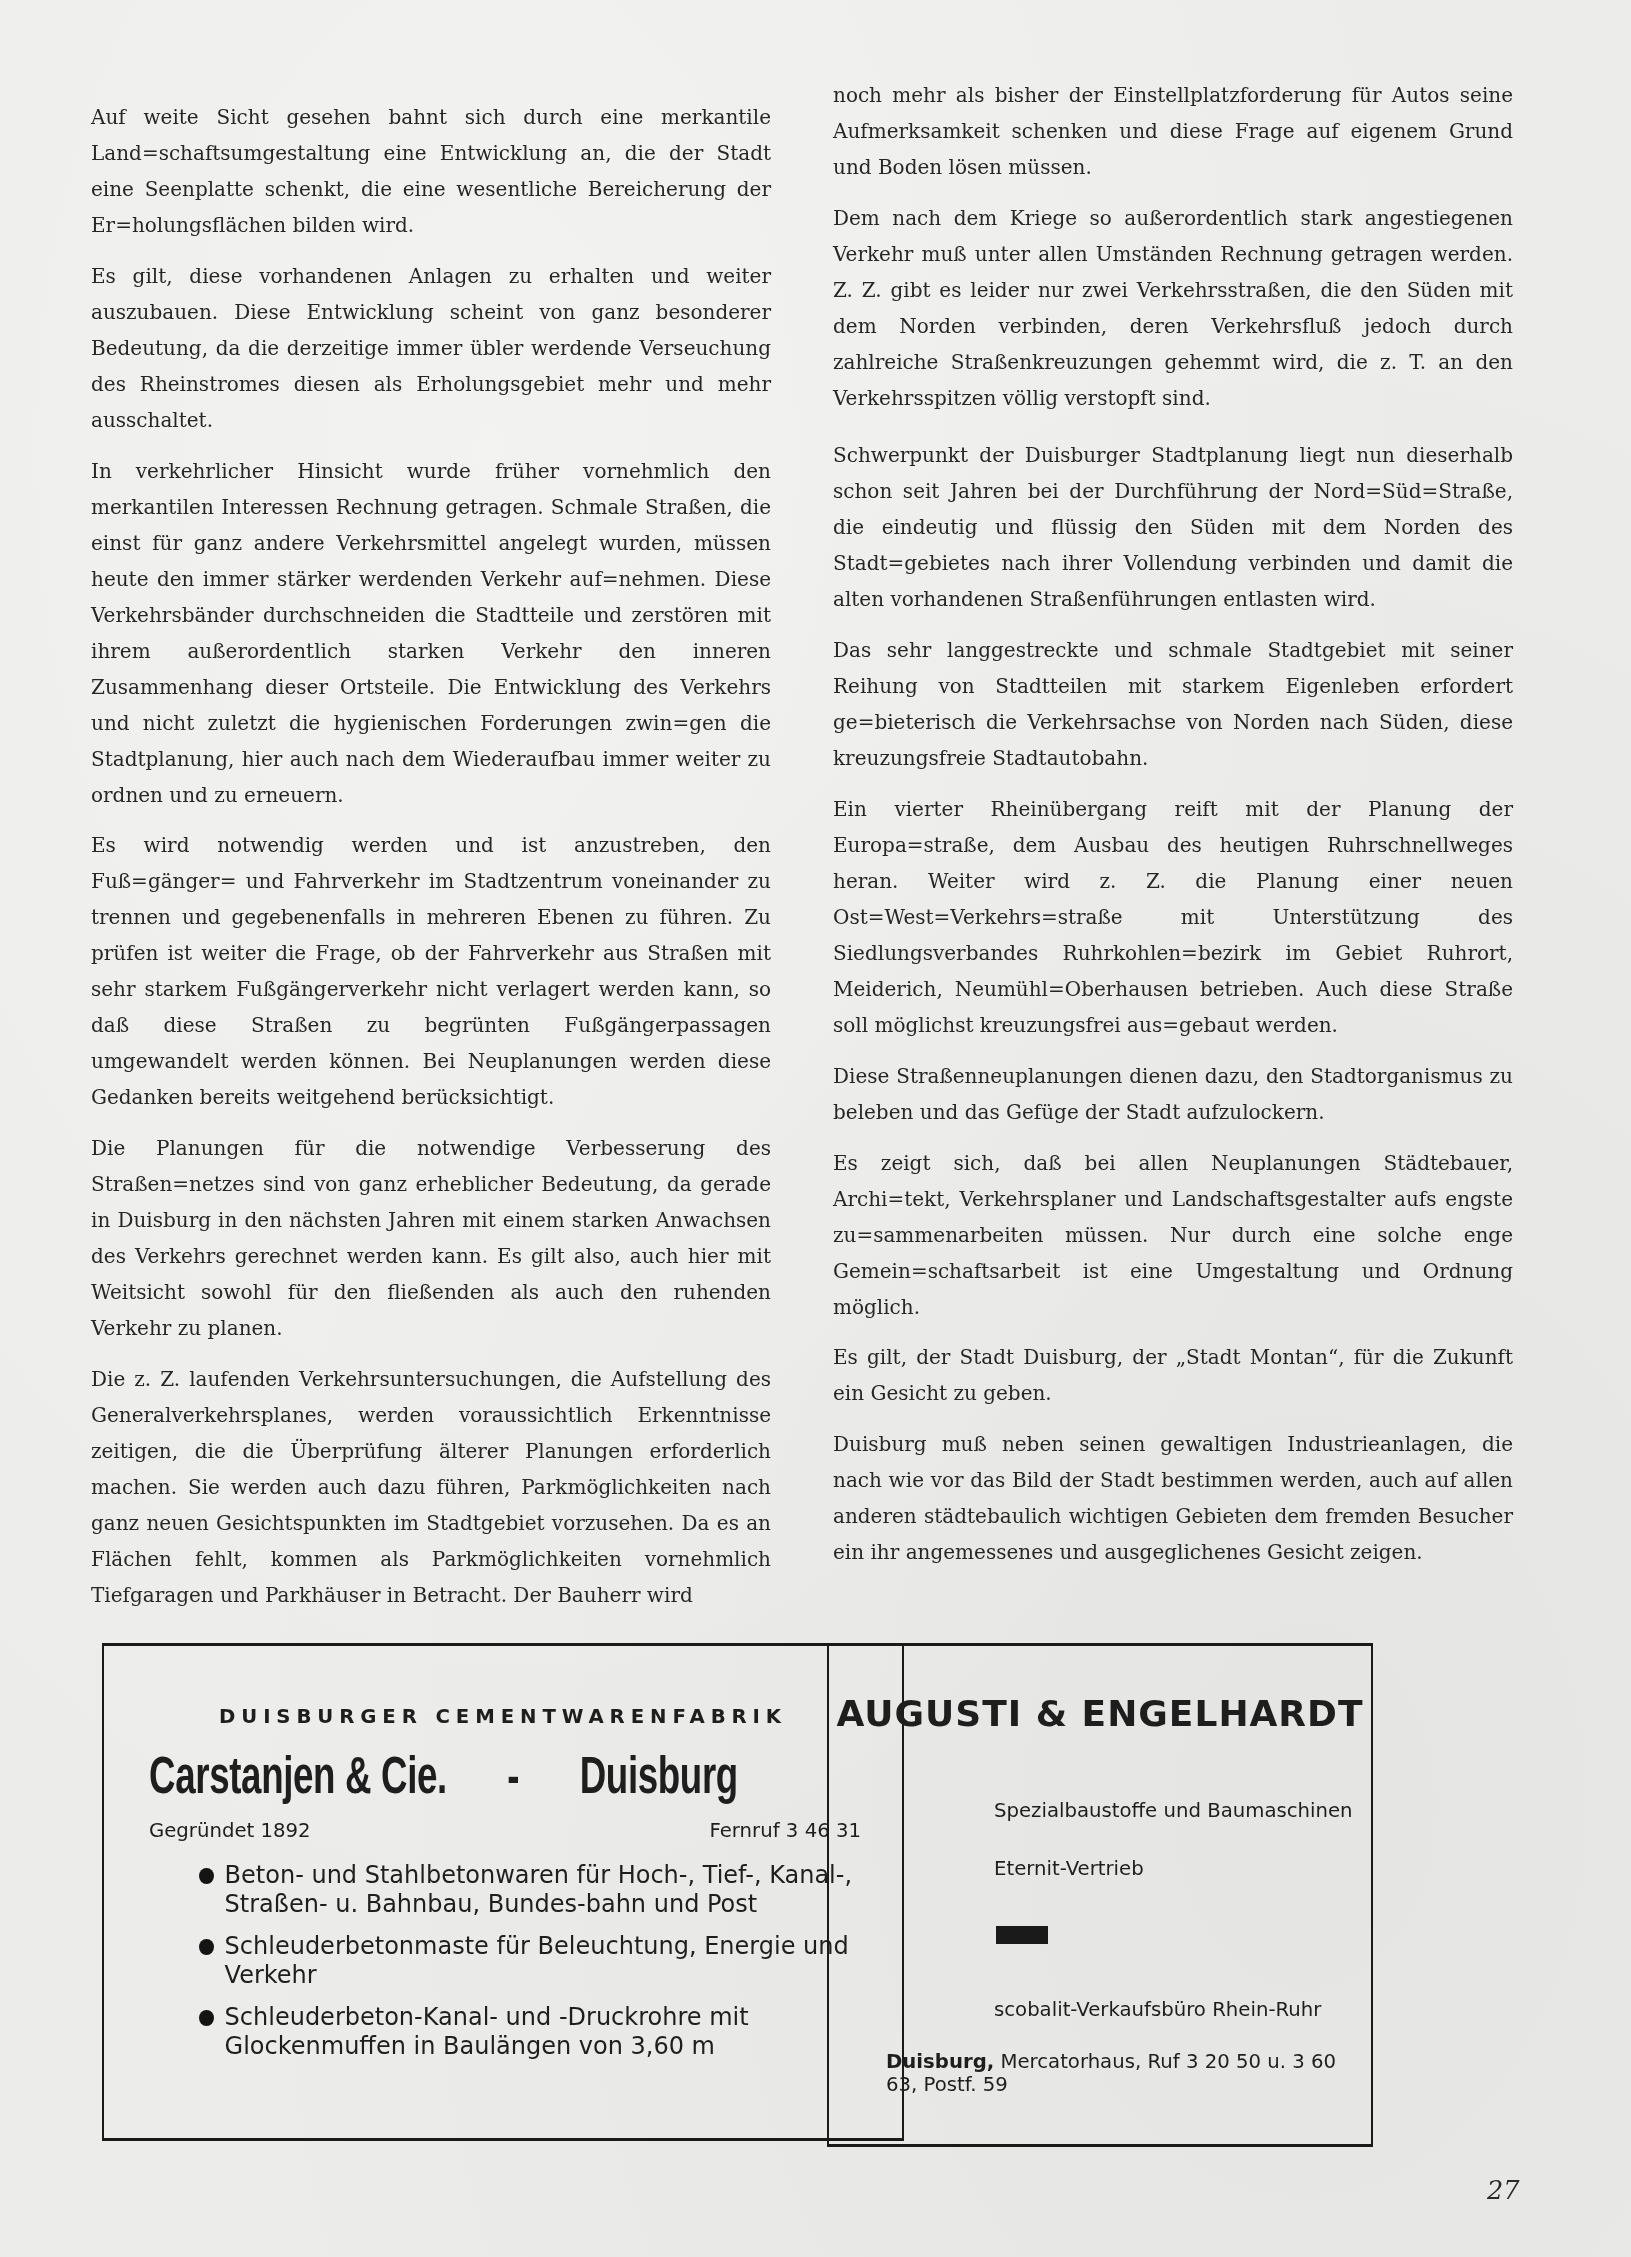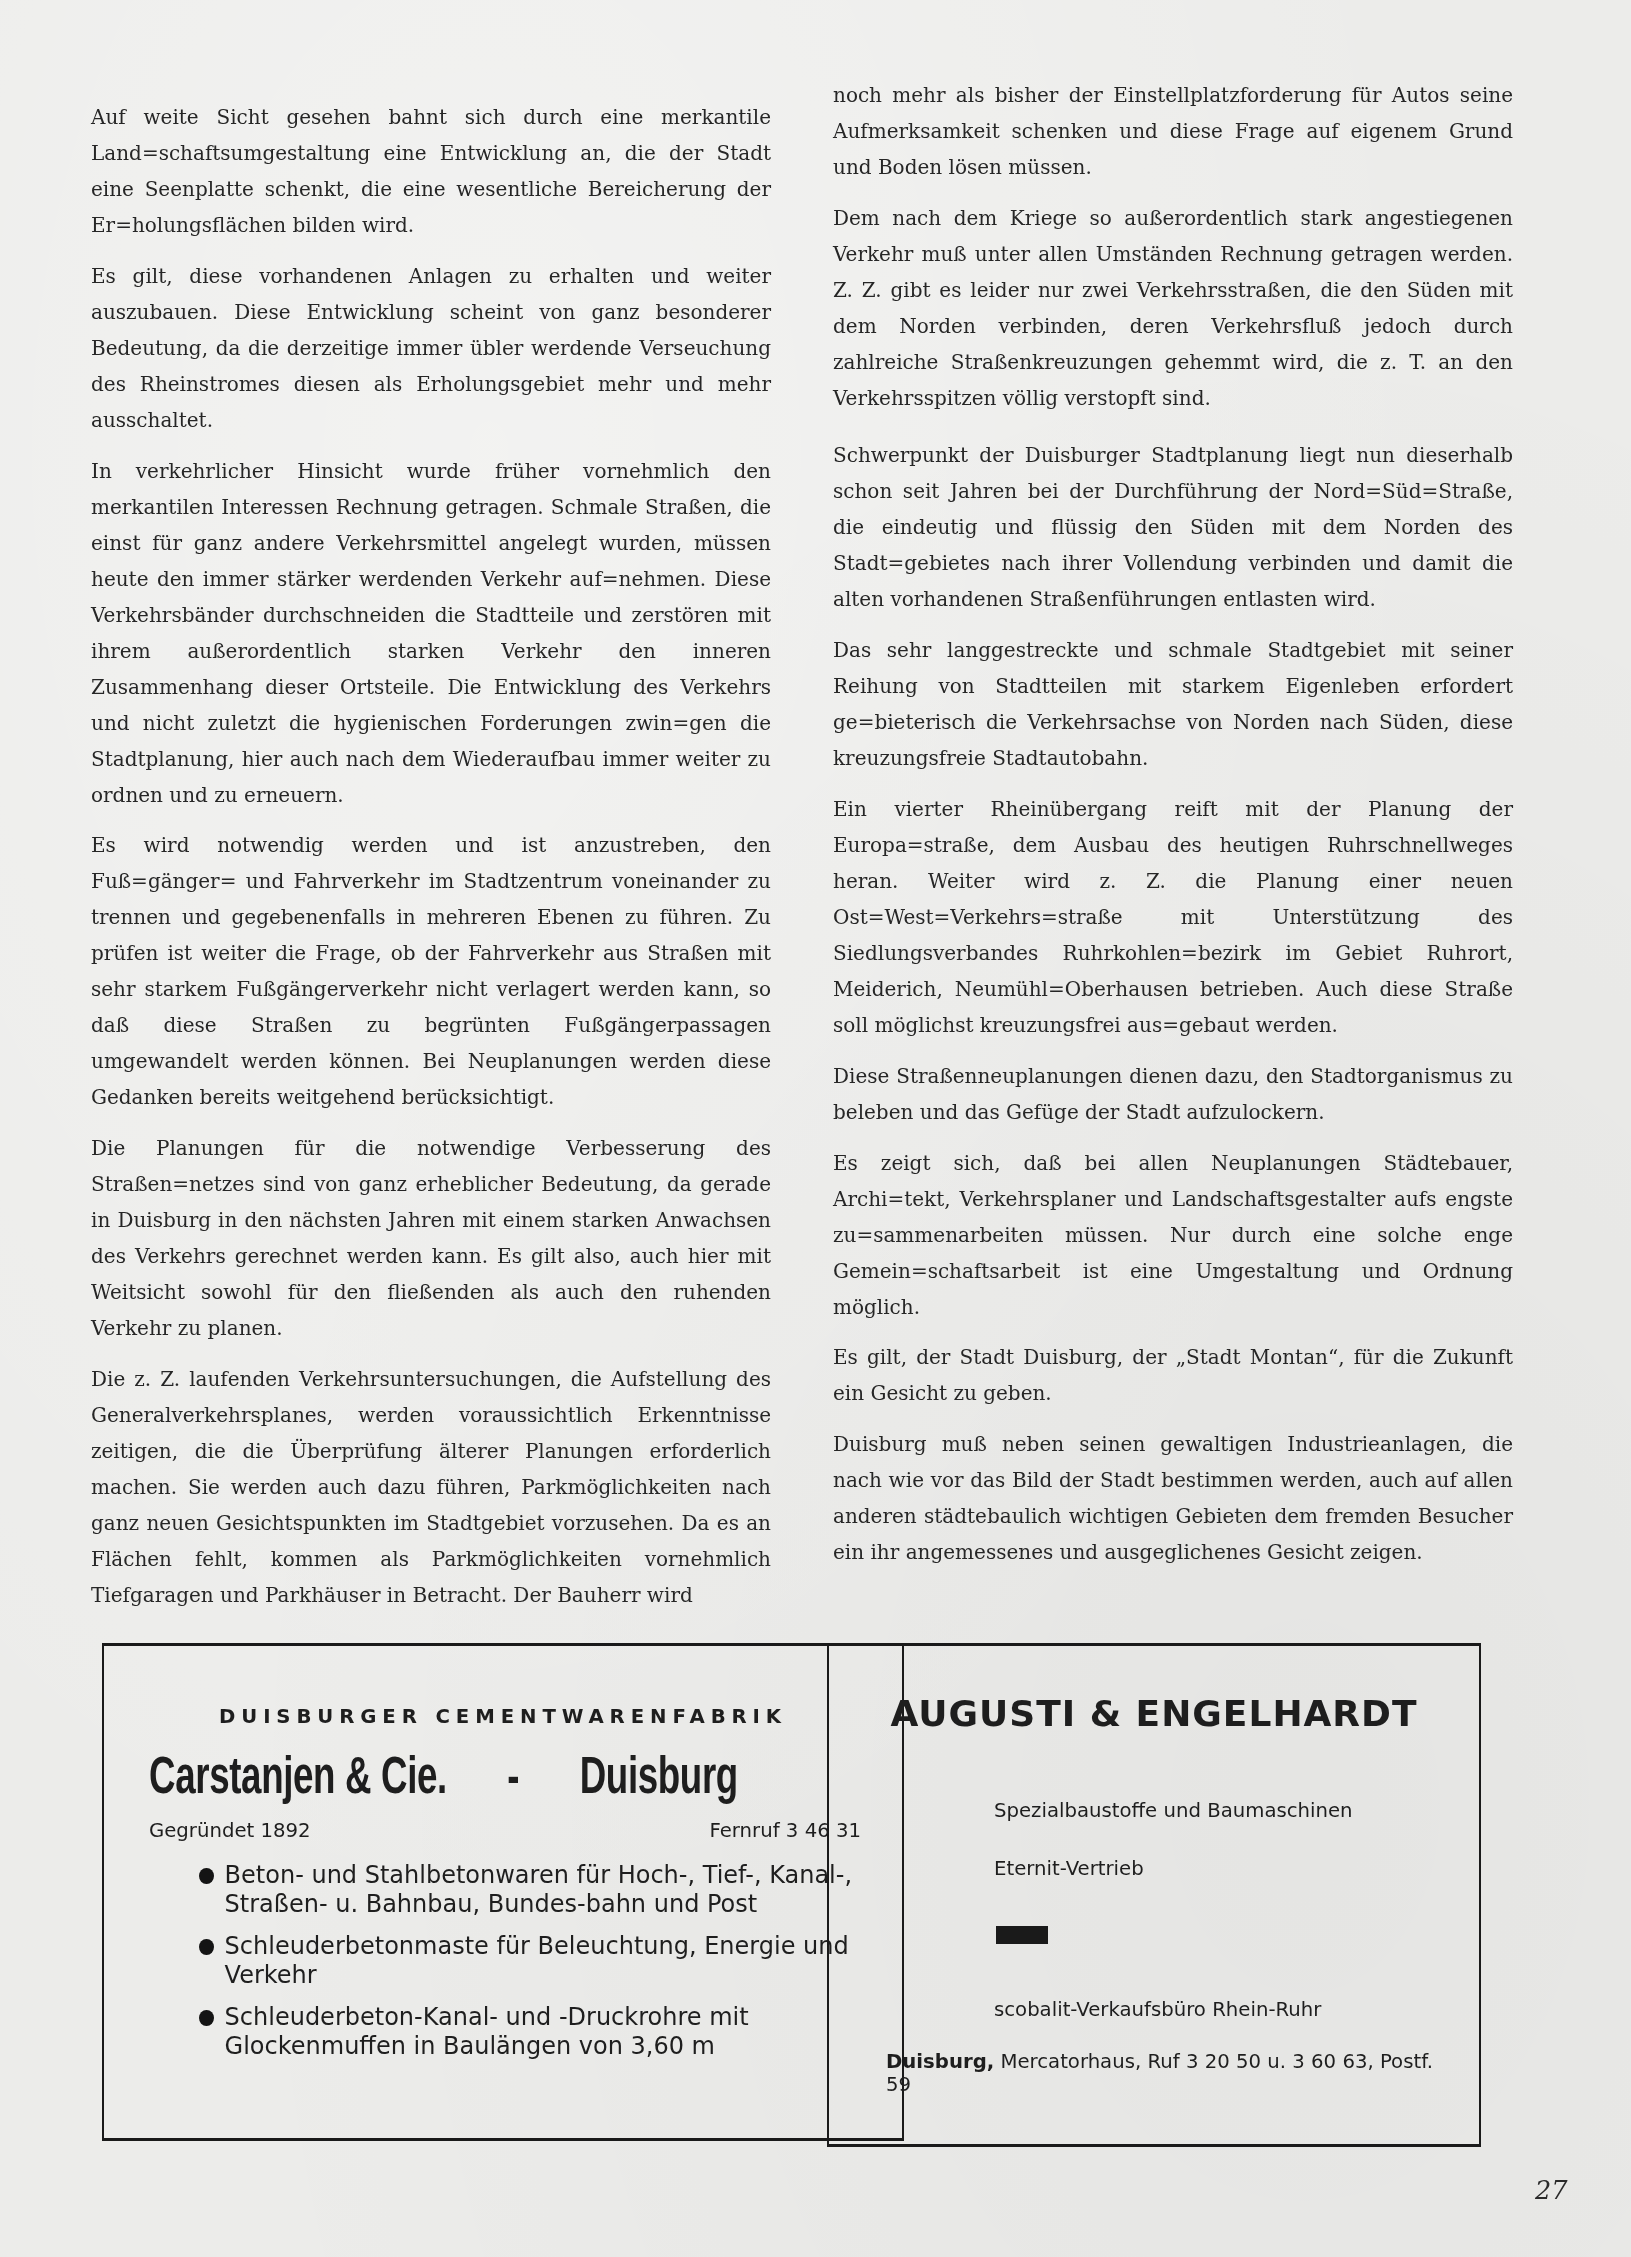--- a/index.html
+++ b/index.html
@@ -38,21 +38,21 @@
     top: 1643px;
     border-top: 3.9px solid #1a1a1a;
     border-bottom: 3.9px solid #1a1a1a;
     border-left: 2px solid #1a1a1a;
     border-right: 2px solid #1a1a1a;
     font-family: "DejaVu Sans", "Liberation Sans", sans-serif;
     color: #1e1e1e;
     box-sizing: border-box;
   }
   .ad-left { left: 102px; width: 802px; height: 498px; }
-  .ad-right { left: 827px; width: 654px; height: 504px; }
+  .ad-right { left: 827px; width: 546px; height: 504px; }
 
   .ad-left .kicker {
     position: absolute; top: 59px; left: 0; right: 0;
     text-align: center;
     font-weight: bold;
     font-size: 19.7px;
     letter-spacing: 5.9px;
   }
   .ad-left .company {
     position: absolute; top: 99px; left: 45px; right: 45px;
@@ -112,21 +112,20 @@
     font-size: 19.7px;
   }
   .ad-right .address b { font-weight: bold; }
 
   .page-number {
     position: absolute; left: 1487px; top: 2175px;
     font-family: "DejaVu Serif", "Liberation Serif", serif;
     font-style: italic;
     font-size: 25.6px;
     color: #2a2a2a;
-    margin-left: 48px;
   }
 </style>
 </head>
 <body>
 
 <div class="page">
 
   <div class="column col-left">
     <p>Auf weite Sicht gesehen bahnt sich durch eine merkantile Land=schaftsumgestaltung eine Entwicklung an, die der Stadt eine Seenplatte schenkt, die eine wesentliche Bereicherung der Er=holungsflächen bilden wird.</p>
     <p>Es gilt, diese vorhandenen Anlagen zu erhalten und weiter auszubauen. Diese Entwicklung scheint von ganz besonderer Bedeutung, da die derzeitige immer übler werdende Verseuchung des Rheinstromes diesen als Erholungsgebiet mehr und mehr ausschaltet.</p>

